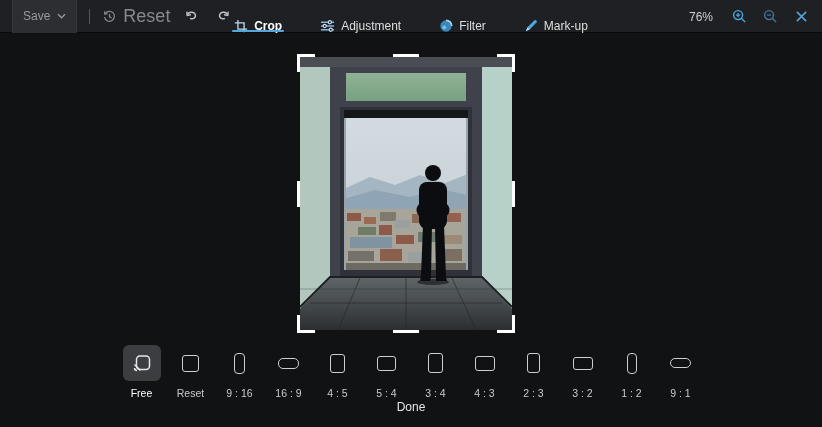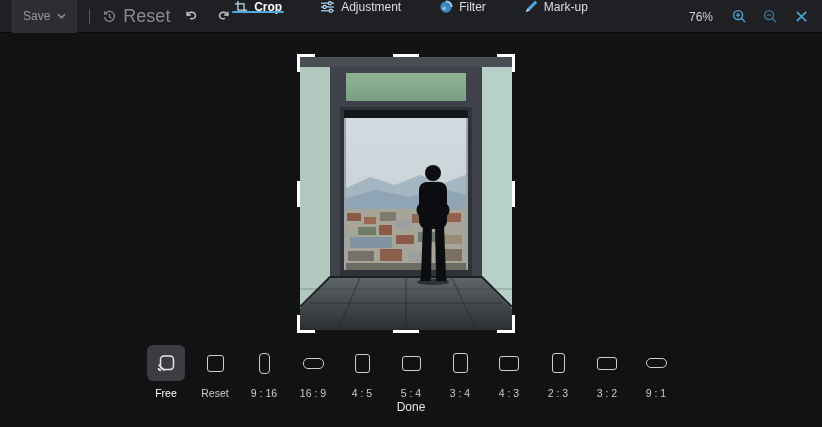--- a/index.html
+++ b/index.html
@@ -18,21 +18,21 @@
   .toolbar{position:absolute;top:0;left:0;right:0;height:33px;background:var(--toolbar-bg);
     display:flex;align-items:center;border-bottom:1px solid #0a0a0a}
   .tb-left{display:flex;align-items:center;gap:10px;padding-left:12px}
   .save-btn{display:flex;align-items:center;gap:7px;background:#2d2e31;border:1px solid #35363a;
     border-radius:4px;height:38px;padding:0 10px;color:#97999c;font-size:12px;cursor:default}
   .divider{width:1px;height:15px;background:#55575a;margin:0 2px}
   .reset-btn{display:flex;align-items:center;gap:6px;color:#87898c;font-size:18px}
   .icon-btn{display:flex;align-items:center;justify-content:center;width:22px;height:22px;border-radius:4px}
 
   .tabs{position:absolute;left:0;right:0;top:0;height:33px;display:flex;justify-content:center;
-    align-items:flex-start;gap:18px;pointer-events:none}
+    align-items:flex-end;gap:18px;pointer-events:none}
   .tab{pointer-events:auto;position:relative;display:flex;align-items:center;gap:6px;padding:0 10px;
     color:#dddee0;font-size:12px}
   .tab .underline{display:none;position:absolute;left:8px;right:8px;bottom:1px;height:2.5px;
     border-radius:2px;background:var(--accent)}
   .tab.active{color:#fff;font-weight:bold}
   .tab.active .underline{display:block}
 
   .tb-right{position:absolute;right:10px;top:0;height:33px;display:flex;align-items:center;gap:9px}
   .zoom-level{color:#cfd0d2;font-size:12px;margin-right:6px}
 
@@ -347,20 +347,26 @@
       <span class="ratio-label">2 : 3</span>
     </div>
     <div class="ratio-item">
       <div class="ratio-icon-box">
           <span class="rshape r-3-2"></span>
         </div>
       <span class="ratio-label">3 : 2</span>
     </div>
     <div class="ratio-item">
       <div class="ratio-icon-box">
+          <span class="rshape r-1-2"></span>
+        </div>
+      <span class="ratio-label">1 : 2</span>
+    </div>
+    <div class="ratio-item">
+      <div class="ratio-icon-box">
           <span class="rshape r-2-1"></span>
         </div>
       <span class="ratio-label">9 : 1</span>
     </div>
   </div>
 
   <div class="done-btn">
     <span>Done</span>
   </div>
 </div>

